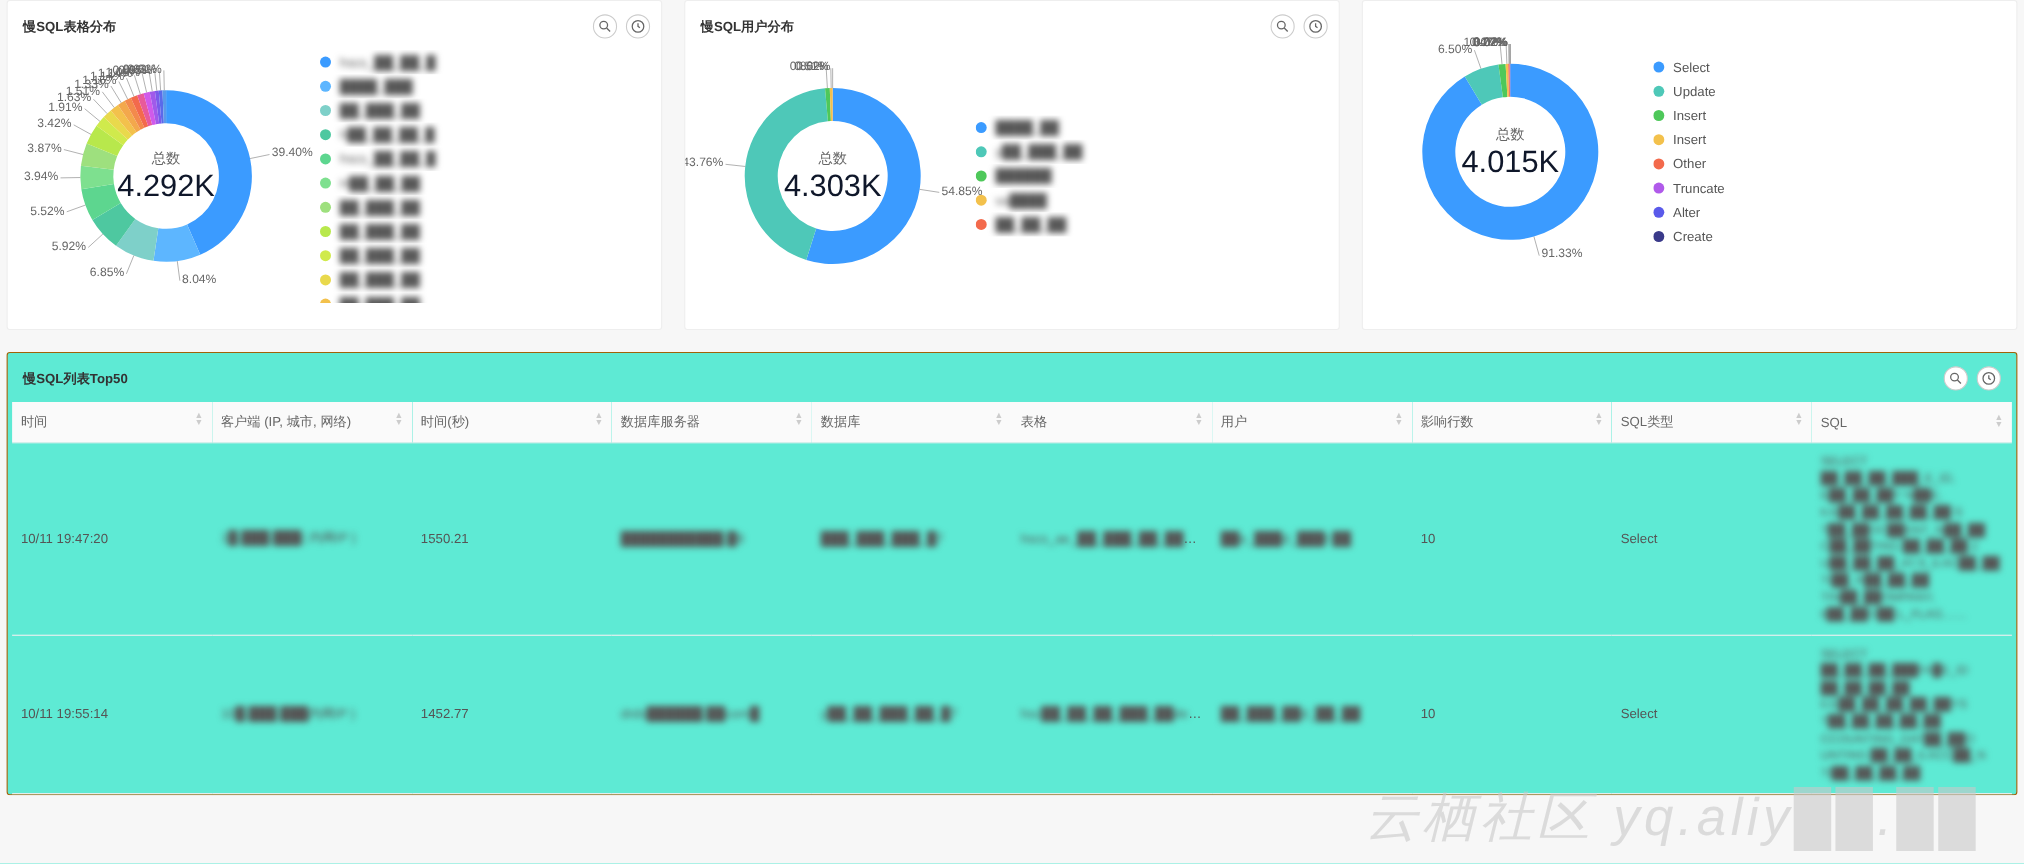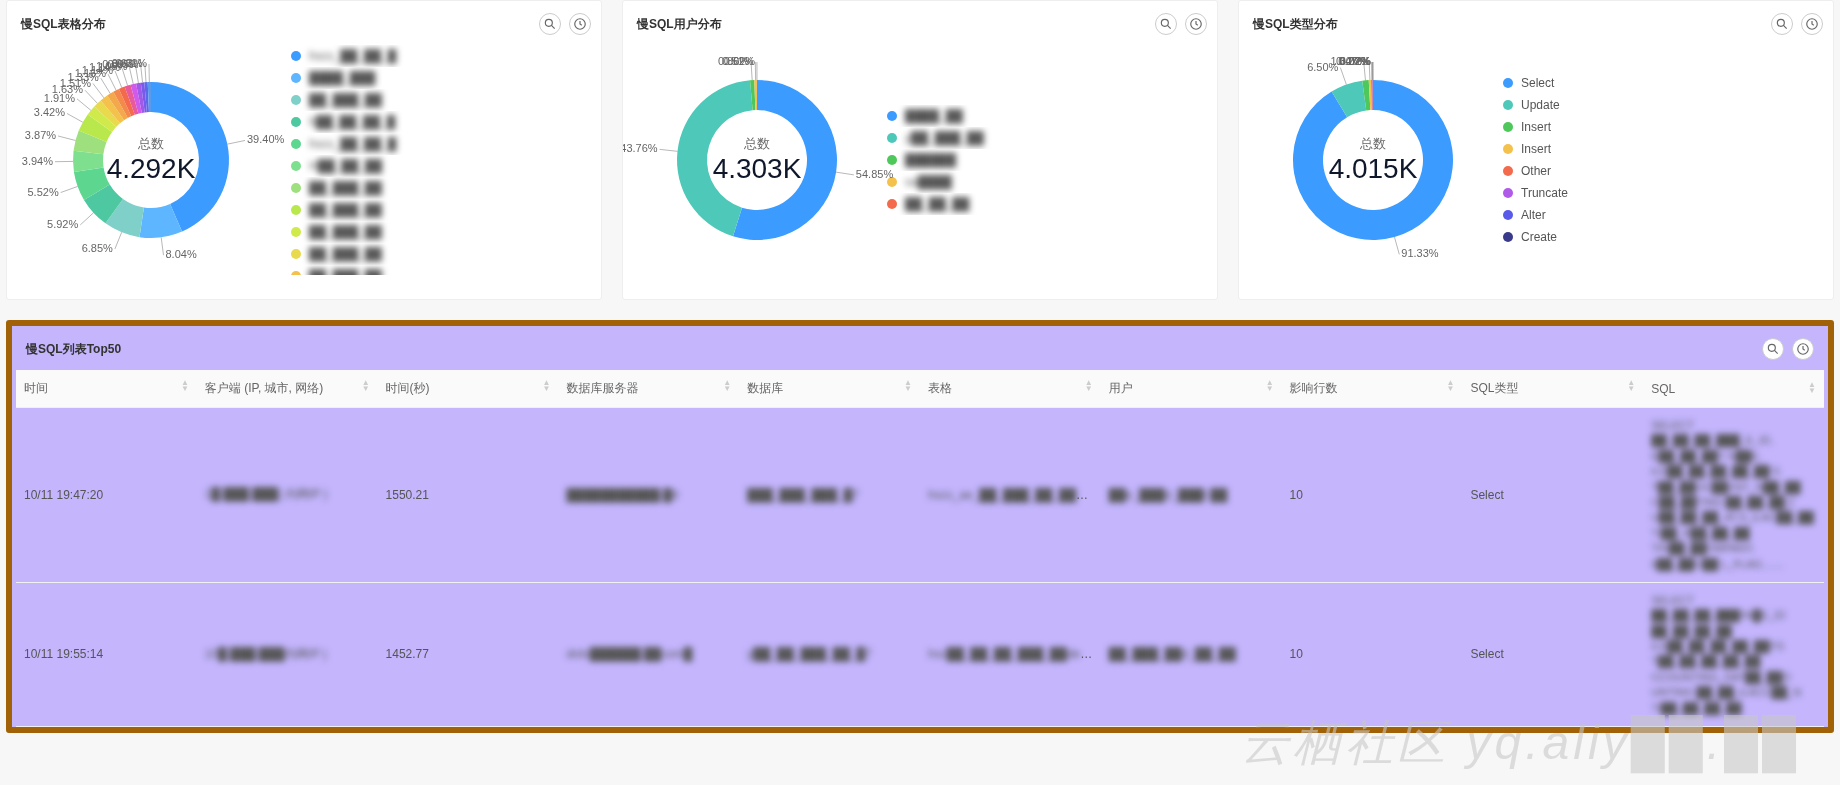--- a/index.html
+++ b/index.html
@@ -54,21 +54,21 @@
     display: flex; align-items: center; gap: 8px;
     padding: 4px 0; font-size: 12px; color: #555;
     white-space: nowrap; overflow: hidden; text-overflow: ellipsis;
   }
   .legend-dot { width: 10px; height: 10px; border-radius: 50%; flex: 0 0 10px; }
   .slice-label {
     position: absolute; font-size: 11px; color: #666;
     white-space: nowrap; pointer-events: none;
   }
   .big-card {
-    background:#c4b5fd; border:6px solid #a16207; border-radius:3px;
+    background:#5eead4; border:1px solid #a16207; border-radius:3px;
     margin: 20px 6px 0 6px; padding: 12px 4px 0 4px;
   }
   .big-card .card-header { padding: 0 10px 10px 10px; }
   table { width: 100%; border-collapse: collapse; table-layout: fixed; }
   th, td {
     text-align: left; padding: 10px 8px;
     font-size: 12px; color: #555;
     border-bottom: 1px solid #f0f0f0;
     vertical-align: middle;
     overflow: hidden; text-overflow: ellipsis;
@@ -262,37 +262,20 @@
               <span class="blur-text">va████</span>
             </div>
             <div class="legend-item">
               <span class="legend-dot" style="background:#f36a4c"></span>
               <span class="blur-text">██_██_██</span>
             </div>
           </div>
     </div>
       </div>
       <div class="card">
-    <div class="card-header">
-      <div class="card-title">慢SQL类型分布</div>
-      <div class="card-icons">
-        <div class="icon-btn">
-              <svg viewBox="0 0 24 24" fill="none" stroke="currentColor" stroke-width="2">
-                <circle cx="10" cy="10" r="6"></circle>
-                <line x1="20" y1="20" x2="14.5" y2="14.5"></line>
-              </svg>
-            </div>
-        <div class="icon-btn">
-              <svg viewBox="0 0 24 24" fill="none" stroke="currentColor" stroke-width="2">
-                <circle cx="12" cy="12" r="9"></circle>
-                <path d="M12 7v5l3 2"></path>
-              </svg>
-            </div>
-      </div>
-    </div>
     <div class="chart-body">
       <div class="donut-wrap" style="width: 240px; height: 240px;"><svg width="240" height="240" viewBox="0 0 240 240">
               <path fill="#3b9bff" d="M 120 40 A 80 80 0 1 1 78.62207664491206 51.531996824644665 L 94.13879790307004 77.20749801540292 A 50 50 0 1 0 120 70 Z"></path>
               <line class="pointer" x1="141.47742705693088" y1="197.06309185994428" x2="146.30984814474033" y2="214.40228752843177"></line>
               <path fill="#4ec8b8" d="M 78.62207664491206 51.531996824644665 A 80 80 0 0 1 109.22361869174077 40.72913772451443 L 113.26476168233798 70.45571107782152 A 50 50 0 0 0 94.13879790307004 77.20749801540292 Z"></path>
               <line class="pointer" x1="93.36931628903181" y1="44.562564431932245" x2="87.37741245406399" y2="27.589141429116992"></line>
               <path fill="#4ec85a" d="M 109.22361869174077 40.72913772451443 A 80 80 0 0 1 115.72861135402914 40.114111139481764 L 117.33038209626821 70.0713194621761 A 50 50 0 0 0 113.26476168233798 70.45571107782152 Z"></path>
               <line class="pointer" x1="112.4698333634685" y1="40.35518478628964" x2="110.7755458702489" y2="22.435101363204822"></line>
               <path fill="#f3c14c" d="M 115.72861135402914 40.114111139481764 A 80 80 0 0 1 118.08971115643654 40.02281077373276 L 118.80606947277283 70.01425673358298 A 50 50 0 0 0 117.33038209626821 70.0713194621761 Z"></path>
               <line class="pointer" x1="116.90882415813164" y1="40.05974335846395" x2="116.21330959371126" y2="22.07318561411833"></line>

